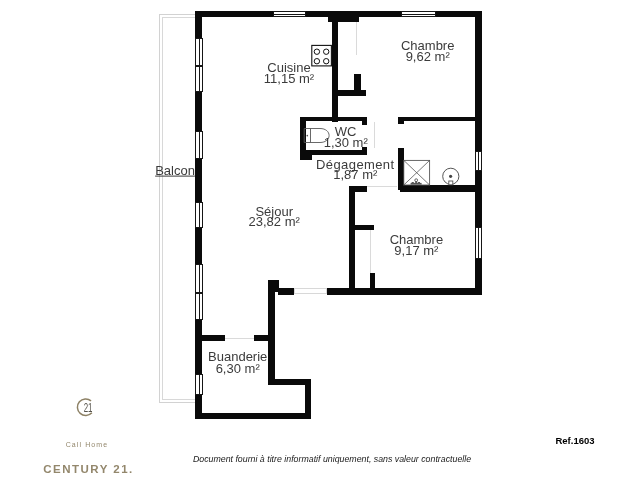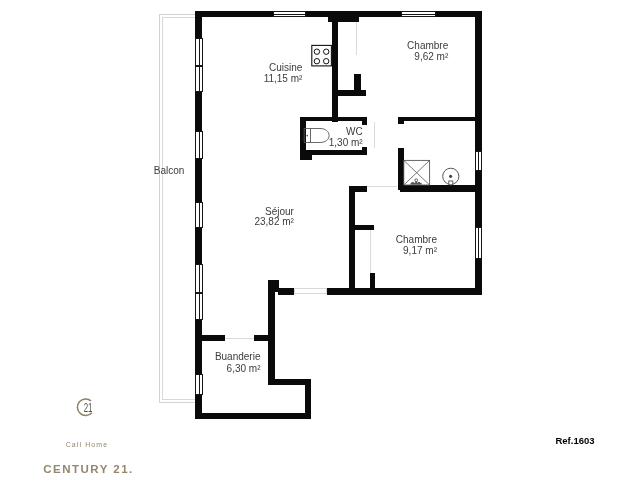--- a/index.html
+++ b/index.html
@@ -2,32 +2,32 @@
 <html><head>
 <meta charset="utf-8">
 <style>
   html,body{margin:0;padding:0;background:#fff;}
   #plan{position:relative;width:640px;height:480px;background:#fff;overflow:hidden;
         font-family:"Liberation Sans",sans-serif;}
   .w{position:absolute;background:#0a0a0a;}
   .win{position:absolute;background:#fff;border:1px solid #161616;box-sizing:border-box;}
   .win i{position:absolute;background:#161616;}
   .gl{position:absolute;background:#dadada;}
-  .lbl{position:absolute;color:#3b3b3b;font-size:10px;line-height:10.8px;
-       text-align:right;white-space:nowrap;transform:translate(-50%,-50%);}
+  .lbl{position:absolute;color:#3b3b3b;font-size:13px;line-height:10.8px;
+       text-align:center;white-space:nowrap;transform:translate(-50%,-50%);}
 </style>
 </head>
 <body>
 <div id="plan">
 
   <div style="position:absolute;left:159px;top:14px;width:36px;height:387px;border-left:1px solid #d2d2d2;border-top:1px solid #d2d2d2;border-bottom:1px solid #d2d2d2;"></div>
 
   <div style="position:absolute;left:162px;top:17px;width:33px;height:381px;border-left:1px solid #d8d8d8;border-top:1px solid #d8d8d8;border-bottom:1px solid #d8d8d8;"></div>
 
-  <div class="lbl" style="left:169px;top:171.1px;">Balcon</div>
+  <div class="lbl" style="left:175px;top:171.1px;text-decoration:underline;">Balcon</div>
 
   <div class="w" style="left:195px;top:11px;width:286.5px;height:6px;"></div>
 
   <div class="w" style="left:328px;top:11px;width:30.5px;height:10.5px;"></div>
 
   <div class="w" style="left:195px;top:11px;width:7px;height:26.5px;"></div>
 
   <div class="win" style="left:194.5px;top:37.5px;width:8px;height:54px;">
       <i style="top:0;bottom:0;left:50%;width:1px;"></i>
       <i style="left:0;right:0;top:26.5px;height:1.5px;"></i>
@@ -171,39 +171,41 @@
       <path d="M411.7 181.9 h2.1 v1 h-2.1 z M417.9 181.9 h2.1 v1 h-2.1 z" fill="#565656" stroke="none"></path>
     </g>
 
     <g stroke="#565656" fill="none">
       <circle cx="450.8" cy="176.3" r="8.1" stroke-width="1"></circle>
       <circle cx="450.6" cy="176.3" r="1.6" fill="#454545" stroke="none"></circle>
       <rect x="448.8" y="181" width="4" height="3.8" stroke-width="0.9" fill="#fff"></rect>
     </g>
   </svg>
 
-  <div class="lbl" style="left:283px;top:73.8px;">Cuisine<br>11,15 m²</div>
+  <div class="lbl" style="left:289px;top:73.8px;">Cuisine<br>11,15 m²</div>
 
   <div class="lbl" style="left:427.7px;top:51.9px;">Chambre<br>9,62 m²</div>
 
   <div class="lbl" style="left:345.7px;top:138px;">WC<br>1,30 m²</div>
 
 
+  <div class="lbl" style="left:355.3px;top:170.6px;"><span style="letter-spacing:0.4px;">Dégagement</span><br>1,87 m²</div>
 
   <div class="lbl" style="left:274.2px;top:217.5px;">Séjour<br>23,82 m²</div>
 
   <div class="lbl" style="left:416.4px;top:246px;">Chambre<br>9,17 m²</div>
 
   <div class="lbl" style="left:237.7px;top:363.4px;line-height:11.9px;">Buanderie<br>6,30 m²</div>
 
   <svg style="position:absolute;left:72px;top:395px;" width="30" height="26" viewBox="0 0 30 26">
     <path d="M19.04 5.84 A8.3 8.3 0 1 0 19.87 17.75" fill="none" stroke="#8d8165" stroke-width="1.5"></path>
     <text x="16.1" y="17.1" text-anchor="middle" textLength="8.8" lengthAdjust="spacingAndGlyphs" font-family="Liberation Sans, sans-serif" font-size="12" fill="#55524a">21</text>
   </svg>
 
   <div style="position:absolute;left:88.5px;top:433px;transform:translate(-50%,-50%);color:#93876c;font-size:11.5px;font-weight:bold;letter-spacing:1.5px;white-space:nowrap;margin-top:36px;">CENTURY 21.</div>
 
   <div style="position:absolute;left:87px;top:444px;transform:translate(-50%,-50%);color:#93876c;font-size:7px;letter-spacing:1.1px;white-space:nowrap;">Call Home</div>
 
   <div style="position:absolute;left:575px;top:440.3px;transform:translate(-50%,-50%);color:#000;font-size:9.5px;font-weight:bold;white-space:nowrap;">Ref.1603</div>
 
+  <div style="position:absolute;left:332px;top:459.3px;transform:translate(-50%,-50%);color:#1a1a1a;font-size:8.8px;font-style:italic;white-space:nowrap;">Document fourni à titre informatif uniquement, sans valeur contractuelle</div>
 
 </div>
 
 </body></html>

